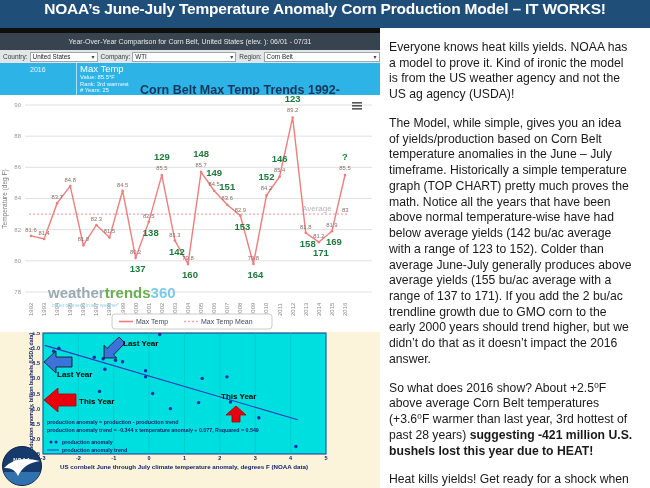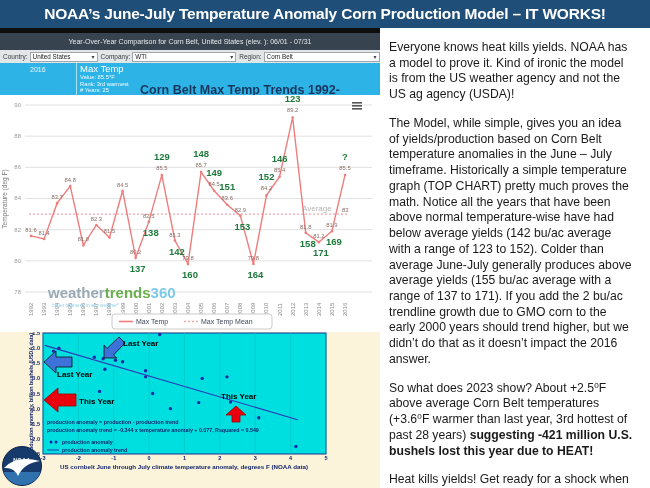--- a/index.html
+++ b/index.html
@@ -1,19 +1,19 @@
 <!DOCTYPE html>
 <html><head>
 <meta charset="utf-8">
 <style>
   html,body{margin:0;padding:0;background:#888;}
   .slide{position:relative;width:650px;height:488px;background:#fff;overflow:hidden;
          font-family:"Liberation Sans","DejaVu Sans",sans-serif;}
   .title-bar{position:absolute;left:0;top:0;width:650px;height:28px;background:#1f4e79;
-             display:flex;align-items:center;justify-content:center;}
+             display:flex;align-items:flex-start;justify-content:center;}
   .title-bar span{color:#fff;font-weight:bold;font-size:15.5px;letter-spacing:-0.2px;}
   .app-topbar{position:absolute;left:0;top:28px;width:380px;height:5px;background:#0e0e0e;}
   .app-header{position:absolute;left:0;top:33px;width:380px;height:17px;background:#37434e;
               display:flex;align-items:center;justify-content:center;}
   .app-header span{color:#e6eaed;font-size:7px;}
   .form-row{position:absolute;left:0;top:50px;width:380px;height:13px;background:#e2e6e9;
             display:flex;align-items:center;font-size:6.5px;color:#3b3b3b;}
   .filter{display:flex;align-items:center;margin-left:3px;}
   .filter .flabel{margin-right:2px;}
   .fselect{background:#fff;border:1px solid #9fa7ad;height:8px;display:flex;align-items:center;
@@ -295,17 +295,17 @@
         <circle cx="22" cy="134" r="19.5" fill="#173a6d" stroke="#0d2347" stroke-width="1"></circle>
         <path d="M3.6,140 A19.5,19.5 0 0 0 40.4,140 Z" fill="#2f72ae"></path>
         <path d="M4,136 Q16,123 40,129 Q24,131 18,144 Q14,135 4,136 Z" fill="#ffffff"></path>
         <text x="22" y="130" font-size="5.2" fill="#fff" font-family="&quot;Liberation Sans&quot;,&quot;DejaVu Sans&quot;,sans-serif" text-anchor="middle" font-weight="bold" letter-spacing="0.5">NOAA</text>
       </g>
     </svg>
 
   <div class="right-panel">
     <p>Everyone knows heat kills yields.  NOAA has a model to prove it.  Kind of ironic the model is from the US weather agency and not the US ag agency (USDA)!</p>
     <p>The Model, while simple, gives you an idea of yields/production based on Corn Belt temperature anomalies in the June – July timeframe.  Historically a simple temperature graph (TOP CHART) pretty much proves the math.  Notice all the years that have been above normal temperature-wise have had below average yields (142 bu/ac average with a range of 123 to 152).  Colder than average June-July generally produces above average yields (155 bu/ac average with a range of 137 to 171).  If you add the 2 bu/ac trendline growth due to GMO corn to the early 2000 years should trend higher, but we didn’t do that as it doesn’t impact the 2016 answer.</p>
-    <p><span>So what does 2023 show?  About +2.5⁰F above average Corn Belt temperatures (+3.6⁰F warmer than last year, 3rd hottest of past 28 years) </span><b>suggesting -421 million U.S. bushels lost this year due to HEAT!</b></p>
+    <p><span>So what does 2016 show?  About +2.5⁰F above average Corn Belt temperatures (+3.6⁰F warmer than last year, 3rd hottest of past 28 years) </span><b>suggesting -421 million U.S. bushels lost this year due to HEAT!</b></p>
     <p>Heat kills yields!  Get ready for a shock when 2016 yields come in below trend line based on NOAAs math, not ours!</p>
   </div>
 
 </div>
 
 </body></html>

